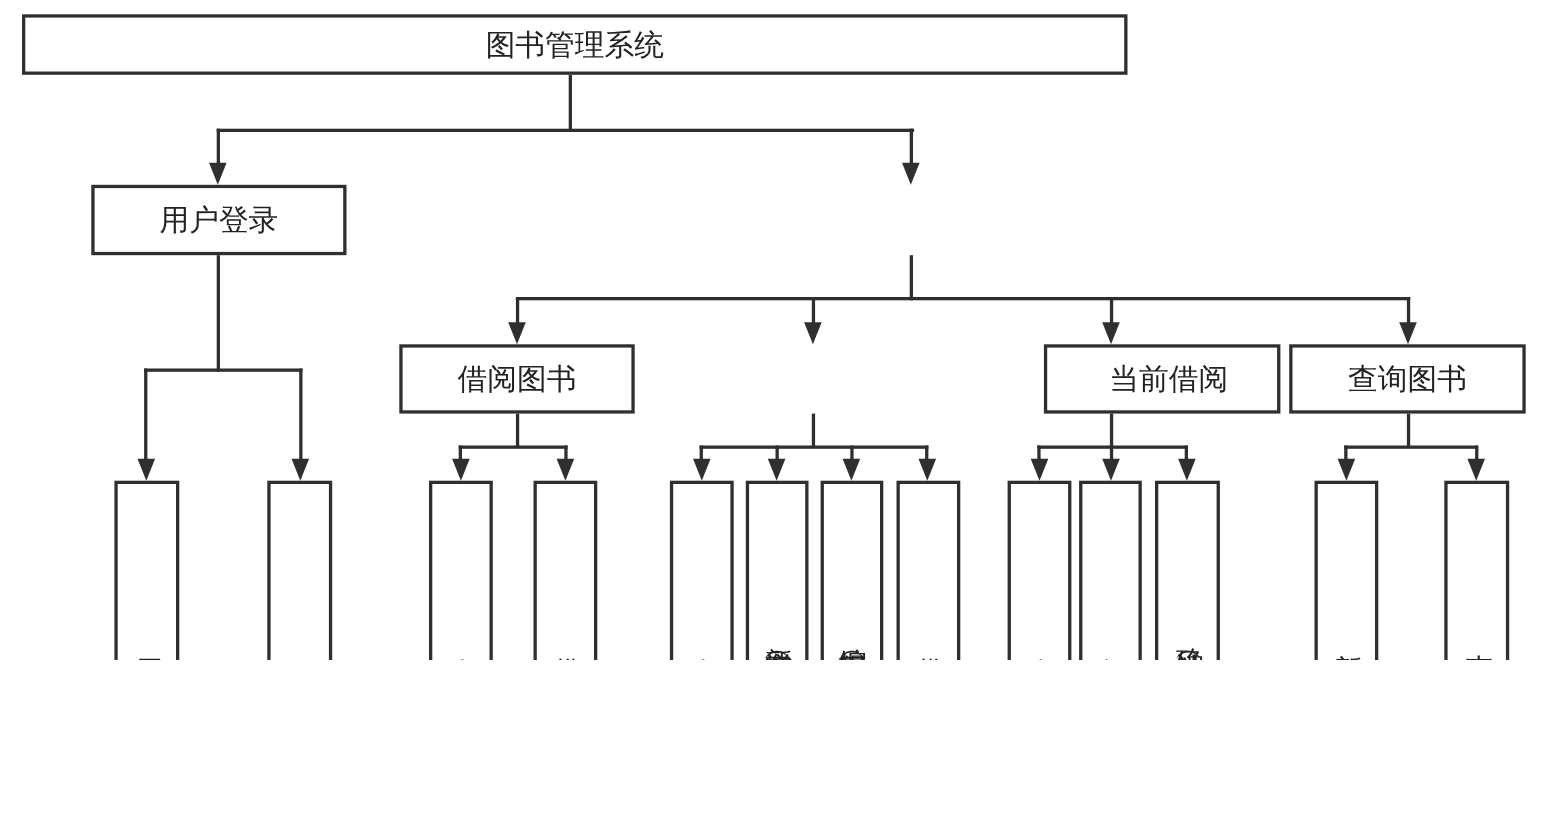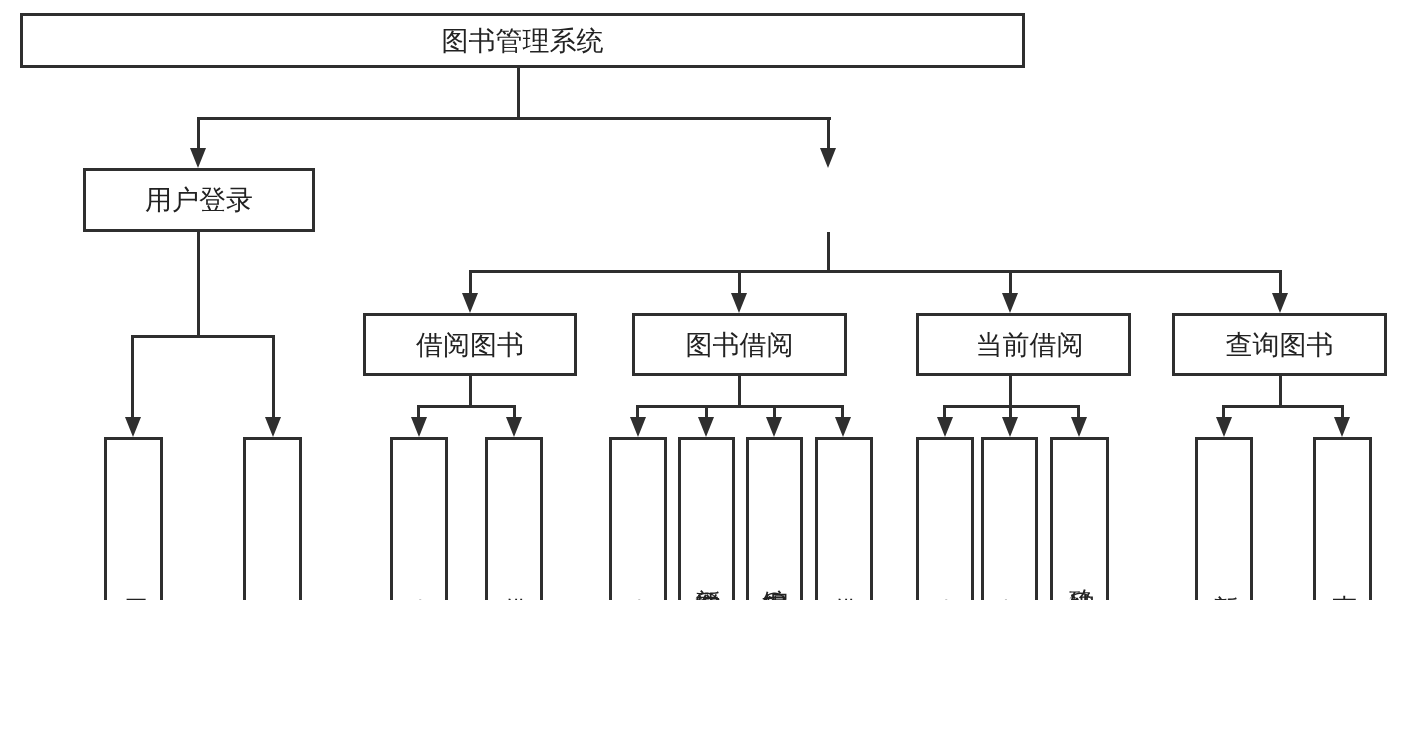--- a/index.html
+++ b/index.html
@@ -46,21 +46,21 @@
   }
   
   .b-root{left:20px;top:13px;width:1005px;height:55px;}
   
   .b-user{left:83px;top:168px;width:232px;height:64px;}
   .b-book{left:713px;top:169px;width:232px;height:63px;}
   
   .b-l3{top:313px;height:63px;}
   .b-rec{left:363px;width:214px;}
   .b-borrow{left:632px;width:215px;}
-  .b-cur{left:916px;width:215px;padding-left:12px;}
+  .b-cur{left:949px;width:215px;padding-left:12px;}
   .b-hist{left:1172px;width:215px;}
   
   .b-l4{top:437px;height:298px;}
   .b-g1a{left:104px;width:59px;}
   .b-g1b{left:243px;width:59px;}
   .b-g2a{left:390px;width:58px;}
   .b-g2b{left:485px;width:58px;}
   .b-g3a{left:609px;width:58px;}
   .b-g3b{left:678px;width:57px;}
   .b-g3c{left:746px;width:57px;}
@@ -84,21 +84,20 @@
 </head>
 <body>
 
 <div class="canvas">
 
   <div class="node b-root">图书管理系统</div>
 
   <div class="node b-user">用户登录</div>
 
   <div class="node b-l3 b-rec">借阅图书</div>
-  <div class="node b-l3 b-borrow">图书借阅</div>
   <div class="node b-l3 b-cur">当前借阅</div>
   <div class="node b-l3 b-hist">查询图书</div>
 
   <div class="vnode b-l4 b-g1a">用户登录</div>
   <div class="vnode b-l4 b-g1b">注销登录</div>
 
   <div class="vnode b-l4 b-g2a">查询图书</div>
   <div class="vnode b-l4 b-g2b">借阅图书</div>
 
   <div class="vnode b-l4 b-g3a">查询图书</div>

